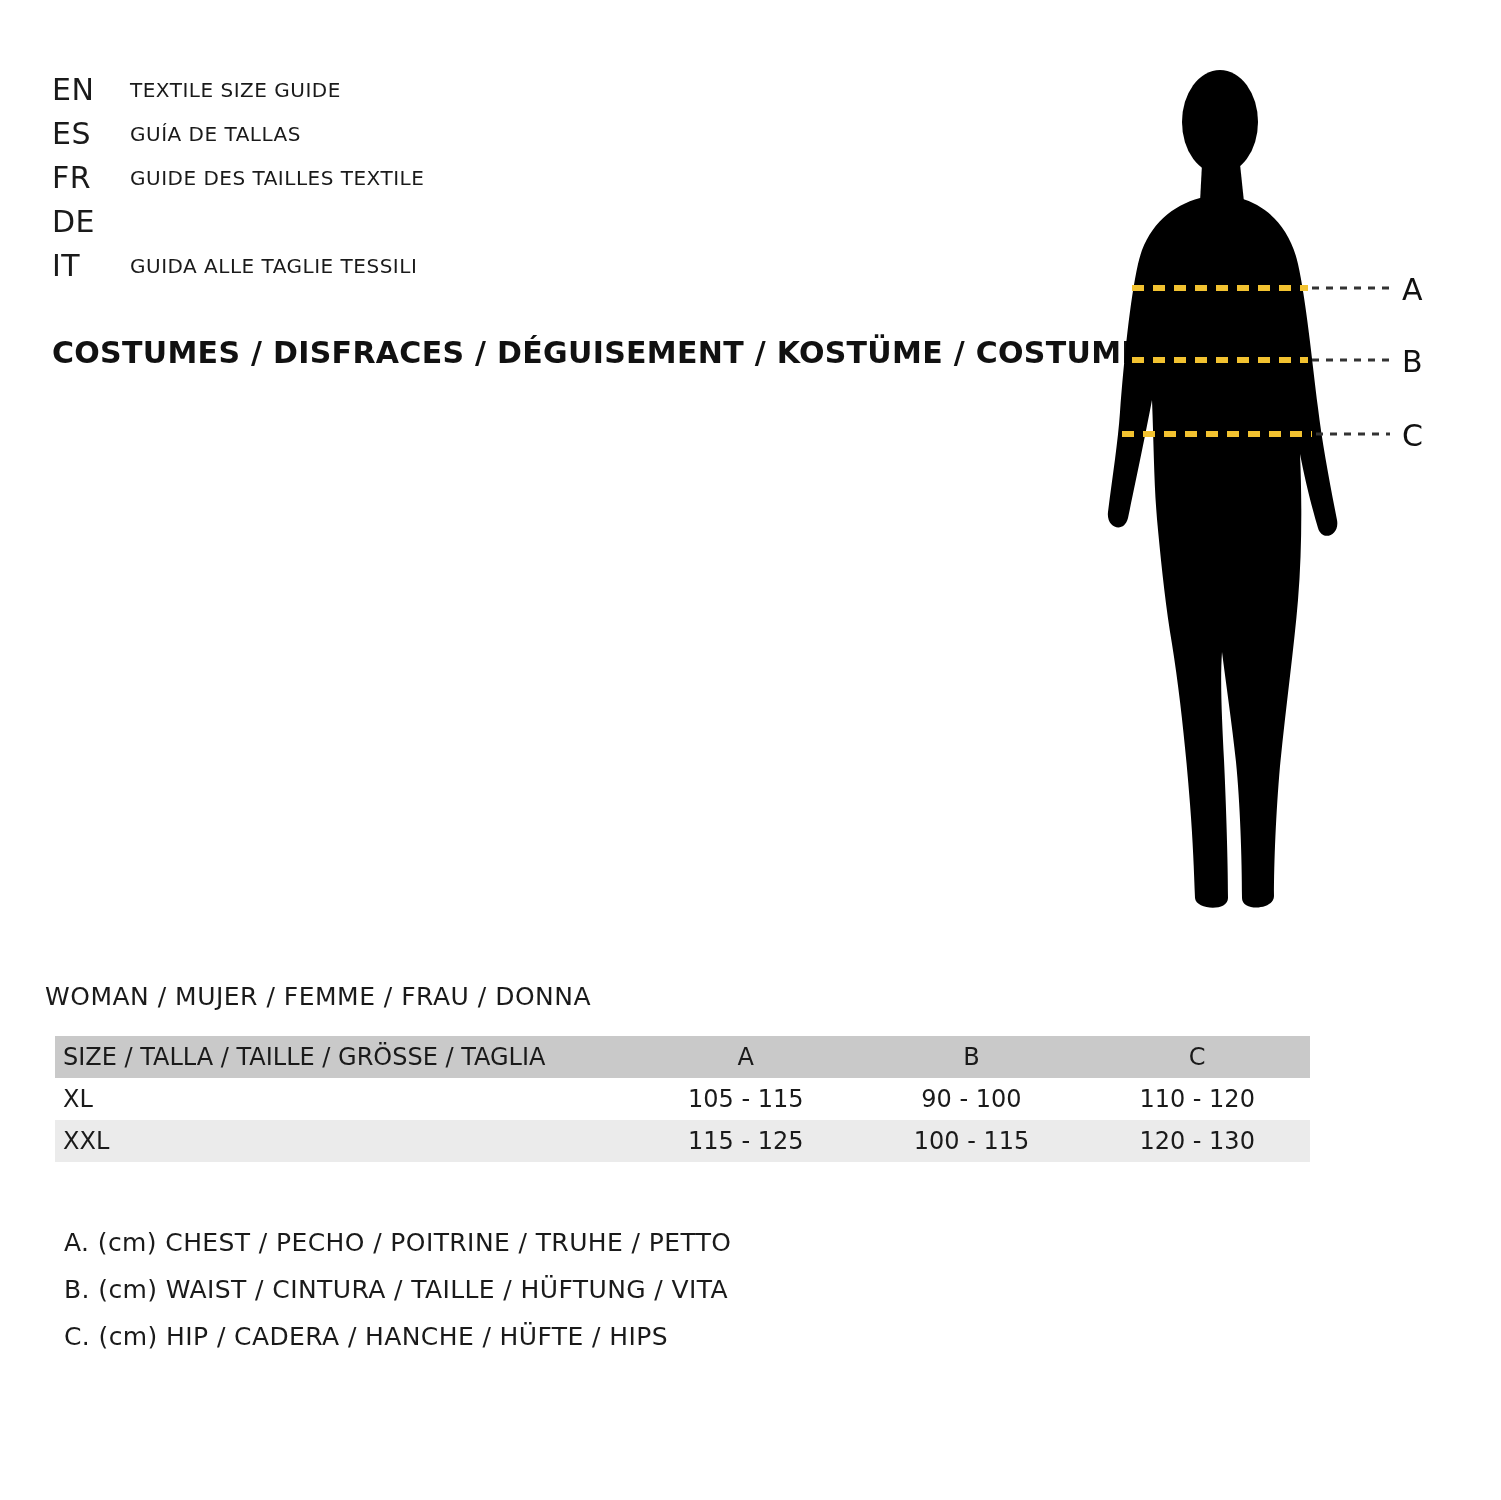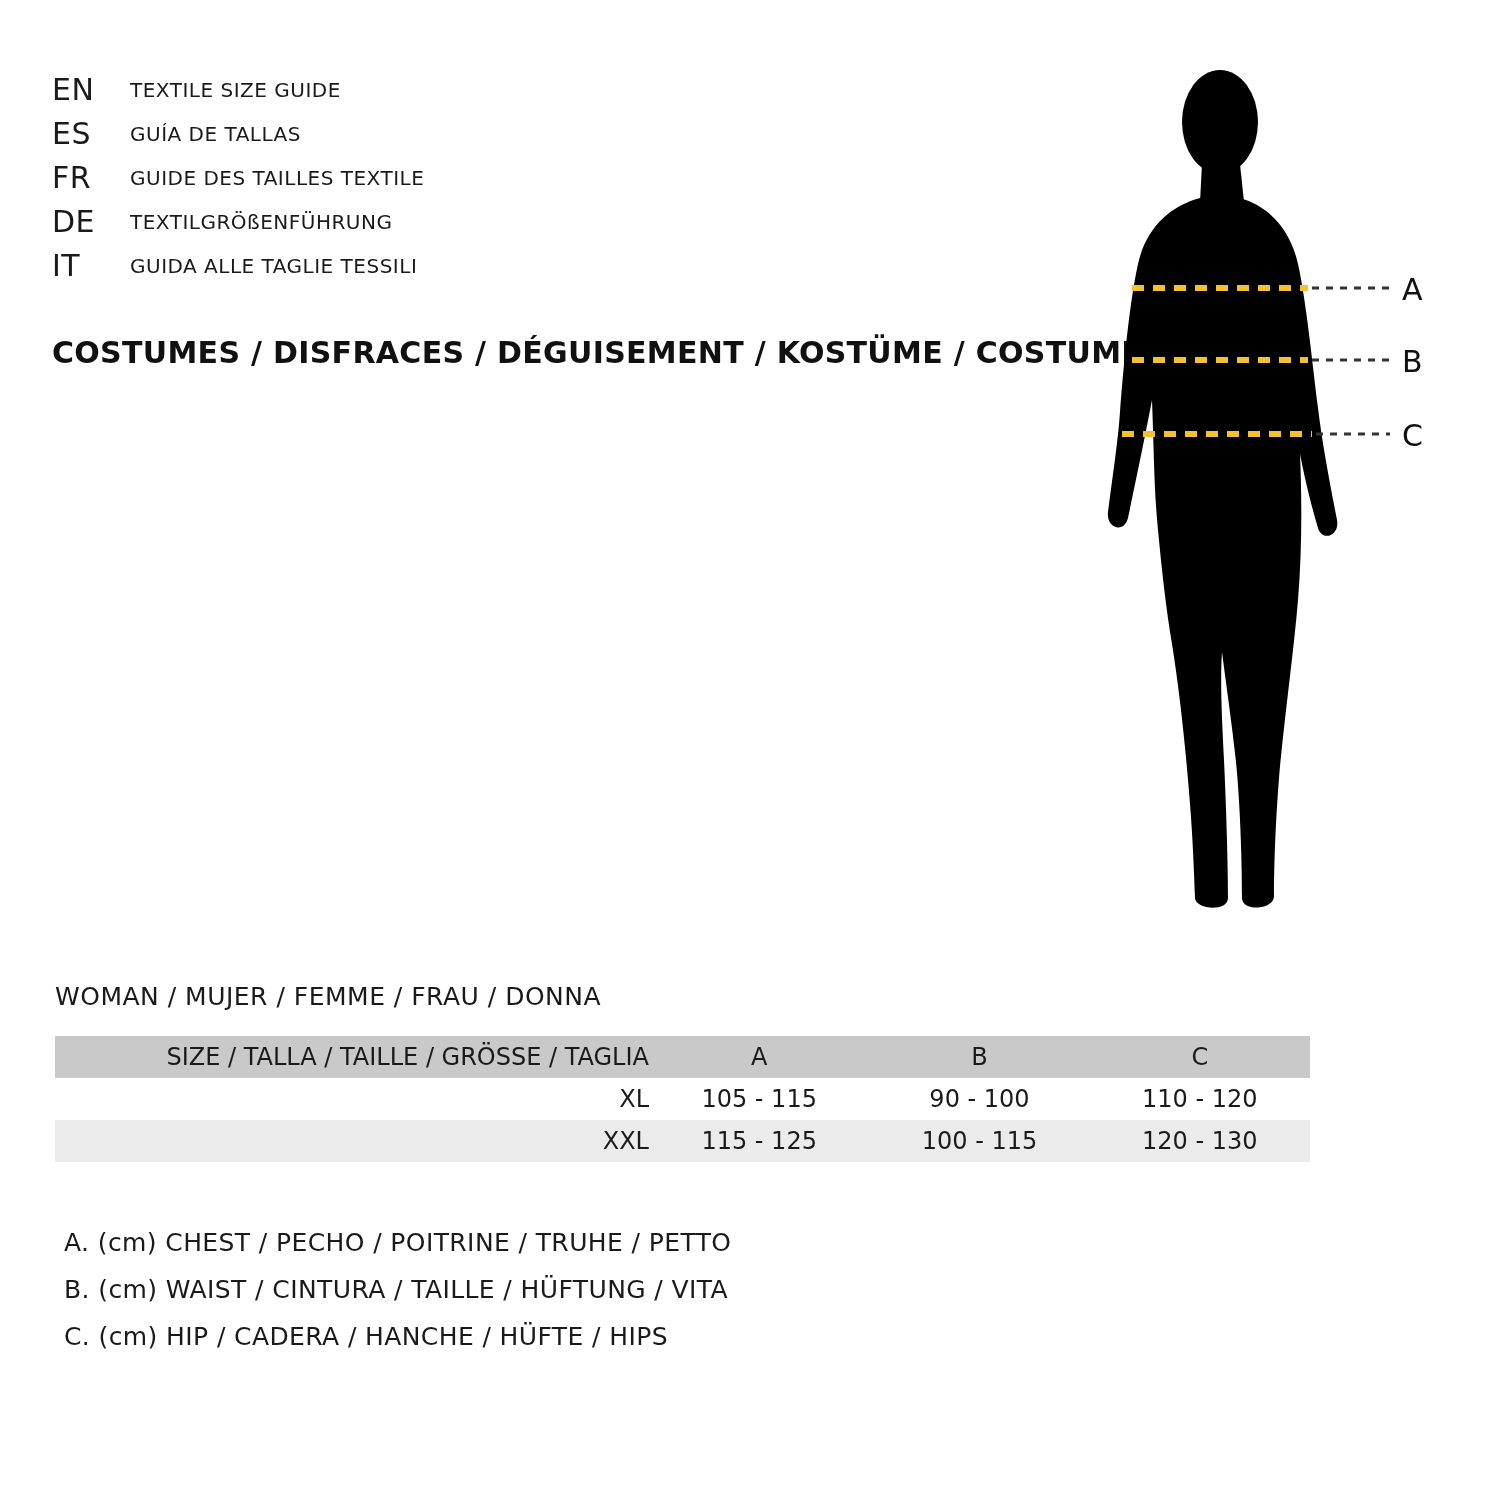--- a/index.html
+++ b/index.html
@@ -68,21 +68,21 @@
     font-weight: normal;
     color: #111111;
   }
   .marker-a { left: 352px; top: 212px; }
   .marker-b { left: 352px; top: 284px; }
   .marker-c { left: 352px; top: 358px; }
 
   
   .table-title {
     position: absolute;
-    left: 55px;
+    left: 45px;
     top: 982px;
     font-size: 25px;
     letter-spacing: 0.5px;
     color: #1a1a1a;
   }
   table.size-table {
     position: absolute;
     left: 55px;
     top: 1036px;
     width: 1255px;
@@ -91,22 +91,22 @@
   }
   table.size-table th,
   table.size-table td {
     padding: 7px 0 7px 0;
     font-weight: normal;
     text-align: center;
     color: #1a1a1a;
   }
   table.size-table th.col-size,
   table.size-table td.col-size {
-    text-align: right;
-    padding-left: 24px;
+    text-align: left;
+    padding-left: 8px;
     width: 570px;
   }
   table.size-table tr.head-row {
     background: #c9c9c9;
   }
   table.size-table tr.row-alt {
     background: #ebebeb;
   }
   table.size-table tr.row-plain {
     background: #ffffff;
@@ -137,21 +137,20 @@
   <div class="lang-row">
     <span class="lang-code">ES</span>
     <span class="lang-text">GUÍA DE TALLAS</span>
   </div>
   <div class="lang-row">
     <span class="lang-code">FR</span>
     <span class="lang-text">GUIDE DES TAILLES TEXTILE</span>
   </div>
   <div class="lang-row">
     <span class="lang-code">DE</span>
-    <span class="lang-text">TEXTILGRÖßENFÜHRUNG</span>
   </div>
   <div class="lang-row">
     <span class="lang-code">IT</span>
     <span class="lang-text">GUIDA ALLE TAGLIE TESSILI</span>
   </div>
 </div>
 
 <div class="costumes-line">COSTUMES / DISFRACES / DÉGUISEMENT / KOSTÜME / COSTUMI</div>
 
 <div class="figure-wrap">

